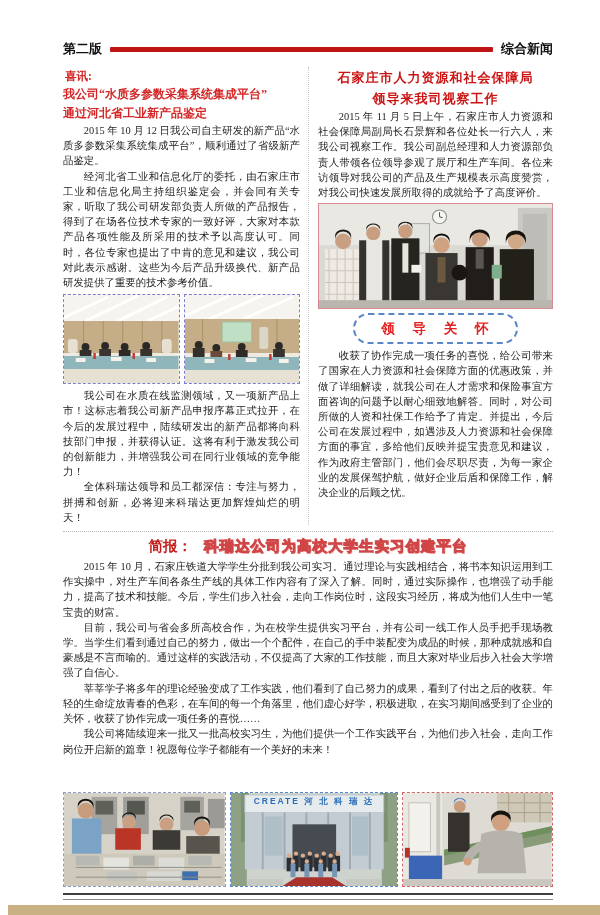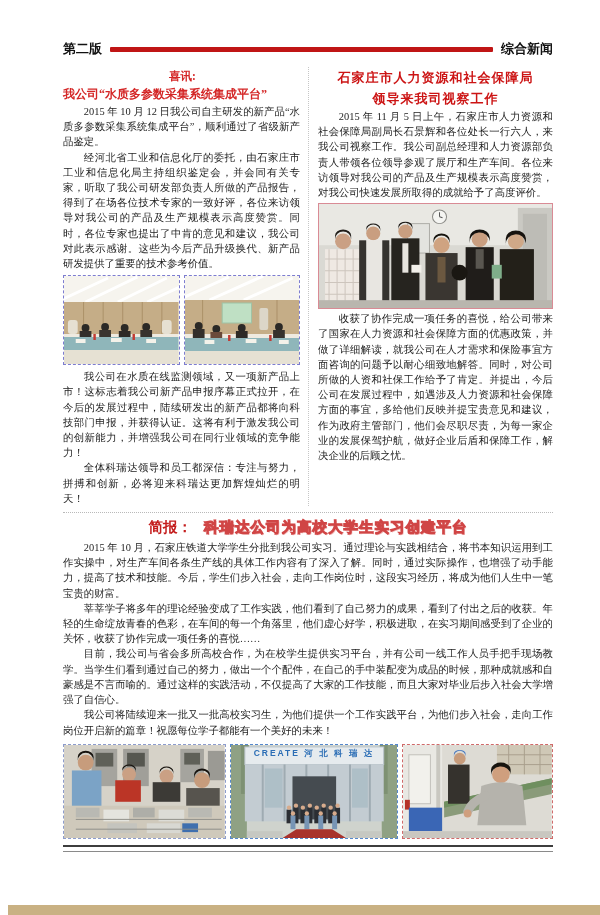--- a/index.html
+++ b/index.html
@@ -10,41 +10,41 @@
   .page{position:absolute;left:8px;top:0;width:600px;height:915px;background:#fff;}
   .content{position:absolute;left:55px;top:40px;width:490px;}
   
   .header{display:flex;align-items:center;}
   .header .hlabel{font-size:13px;font-weight:bold;color:#111;white-space:nowrap;}
   .header .hbar{flex:1;height:5px;background:#c01515;margin:0 8px;border-radius:1px;}
   
   .cols{display:flex;margin-top:9px;}
   .col-left{width:246px;padding-right:8px;border-right:1px dotted #c6c6c6;box-sizing:border-box;}
   .col-right{width:244px;padding-left:9px;box-sizing:border-box;}
-  .kicker{color:#d42626;font-weight:bold;font-size:11.5px;margin:2px 0 1px 2px;text-align:center;}
+  .kicker{color:#d42626;font-weight:bold;font-size:11.5px;margin:2px 0 1px 2px;}
   .ltitle{color:#d42626;font-weight:bold;font-size:12px;text-align:left;line-height:19px;white-space:nowrap;}
   .rtitle{color:#cc1414;font-weight:bold;font-size:13px;text-align:center;line-height:21px;letter-spacing:1px;}
   p.body{margin:0;font-size:10.4px;line-height:15.2px;text-align:justify;text-indent:2em;}
   
   .photo-pair{display:flex;gap:4px;margin:4px 0 4px 0;}
   .photo-pair .ph{border:1px dashed #7d7dd0;width:116px;height:88px;overflow:hidden;}
   .photo-visit{border:1px solid #d98b95;width:100%;height:106px;margin:3px 0 2px 0;overflow:hidden;box-sizing:border-box;}
   .ph svg,.photo-visit svg,.photo-b svg{display:block;width:100%;height:100%;}
   
   .badge-wrap{text-align:center;margin:4px 0 4px 0;}
   .badge{display:inline-block;border:2px dashed #5b86c8;border-radius:16px;padding:4px 20px 4px 26px;background:#fff;}
   .badge span{color:#e42222;font-weight:bold;font-size:13.5px;letter-spacing:7px;font-family:"Liberation Sans","DejaVu Sans",sans-serif;}
   
   .dotline{border-top:1.5px dotted #b9b9b9;margin:6px 0 3px 0;height:0;}
   .btitle{text-align:center;font-size:14.5px;font-weight:bold;line-height:22px;margin-bottom:2px;
           font-family:"Liberation Sans","DejaVu Sans",sans-serif;}
   .bkicker{color:#c41d1d;margin-right:12px;}
   .hollow{color:#fbdada;-webkit-text-stroke:1px #d04545;text-shadow:1px 1px 0 #f3baba;letter-spacing:1px;}
   .photo-row{display:flex;gap:4px;margin-top:6px;}
-  .photo-b{overflow:hidden;height:95px;box-sizing:border-box;}
+  .photo-b{overflow:hidden;height:95px;box-sizing:border-box;margin-top:29px;}
   .photo-b.b1{width:164px;border:1px dashed #8d9ccb;}
   .photo-b.b2{width:170px;border:1px dashed #5588cc;position:relative;}
   .photo-b.b3{width:152px;border:1px dashed #d06a6a;}
   .sign-text{position:absolute;top:3px;left:0;width:100%;text-align:center;color:#2a6db5;
              font-weight:bold;font-size:8.5px;letter-spacing:2px;
              font-family:"Liberation Sans","DejaVu Sans",sans-serif;}
   .double-rule{margin-top:6px;height:4px;border-top:2px solid #3d3d3d;border-bottom:1px solid #8a8a8a;}
   .desk-strip{position:absolute;left:0;bottom:0;width:600px;height:10px;background:#c9b183;}
 </style>
 </head>
@@ -57,22 +57,23 @@
       <span class="hlabel">第二版</span>
       <div class="hbar"></div>
       <span class="hlabel">综合新闻</span>
     </div>
 
     <div class="cols">
 
       <div class="col-left">
         <div class="kicker">喜讯:</div>
         <div class="ltitle">我公司“水质多参数采集系统集成平台”</div>
+        <div class="ltitle">通过河北省工业新产品鉴定</div>
         <p class="body">2015 年 10 月 12 日我公司自主研发的新产品“水质多参数采集系统集成平台”，顺利通过了省级新产品鉴定。</p>
-        <p class="body">经河北省工业和信息化厅的委托，由石家庄市工业和信息化局主持组织鉴定会，并会同有关专家，听取了我公司研发部负责人所做的产品报告，得到了在场各位技术专家的一致好评，各位来访领导对我公司的产品及生产规模表示高度赞赏。同时，各位专家也提出了中肯的意见和建议，我公司对此表示感谢。这些为今后产品升级换代、新产品研发提供了重要的技术参考价值。</p>
+        <p class="body">经河北省工业和信息化厅的委托，由石家庄市工业和信息化局主持组织鉴定会，并会同有关专家，听取了我公司研发部负责人所做的产品报告，得到了在场各位技术专家的一致好评，大家对本款产品各项性能及所采用的技术予以高度认可。同时，各位专家也提出了中肯的意见和建议，我公司对此表示感谢。这些为今后产品升级换代、新产品研发提供了重要的技术参考价值。</p>
 
         <div class="photo-pair">
           <div class="ph">
             <svg viewBox="0 0 117 88" preserveAspectRatio="none">
               <rect width="117" height="88" fill="#efeae0"></rect>
               <rect width="117" height="26" fill="#f6f4ee"></rect>
               <path d="M-5,25 L45,2 M22,26 L75,1 M55,26 L105,2 M85,26 L125,8" stroke="#ffffff" stroke-width="3" fill="none"></path>
               <rect y="26" width="117" height="32" fill="#c5ad87"></rect>
               <line x1="20" y1="26" x2="20" y2="58" stroke="#ab9168"></line>
                 <line x1="40" y1="26" x2="40" y2="58" stroke="#ab9168"></line>
@@ -170,32 +171,37 @@
               <rect x="156" y="46" width="8" height="20" fill="#595650"></rect>
             <circle cx="196" cy="38" r="8" fill="#cfa888"></circle>
               <path d="M186,42 a10,10 0 0 1 20,-2 v-5 a10,8 0 0 0 -20,0 z" fill="#17130f"></path>
             <rect x="180" y="46" width="34" height="60" fill="#232019"></rect>
             <rect x="172" y="62" width="10" height="14" fill="#7fae8a"></rect>
             <circle cx="140" cy="70" r="8" fill="#1a1712"></circle>
             <rect y="98" width="232" height="8" fill="#b9b6ae"></rect>
           </svg>
         </div>
 
+        <div class="badge-wrap">
+          <div class="badge">
+            <span>领 导 关 怀</span>
+          </div>
+        </div>
 
         <p class="body">收获了协作完成一项任务的喜悦，给公司带来了国家在人力资源和社会保障方面的优惠政策，并做了详细解读，就我公司在人才需求和保险事宜方面咨询的问题予以耐心细致地解答。同时，对公司所做的人资和社保工作给予了肯定。并提出，今后公司在发展过程中，如遇涉及人力资源和社会保障方面的事宜，多给他们反映并提宝贵意见和建议，作为政府主管部门，他们会尽职尽责，为每一家企业的发展保驾护航，做好企业后盾和保障工作，解决企业的后顾之忧。</p>
       </div>
     </div>
 
     <div class="dotline"></div>
     <div class="btitle">
       <span class="bkicker">简报：</span><span class="hollow">科瑞达公司为高校大学生实习创建平台</span>
     </div>
     <p class="body">2015 年 10 月，石家庄铁道大学学生分批到我公司实习。通过理论与实践相结合，将书本知识运用到工作实操中，对生产车间各条生产线的具体工作内容有了深入了解。同时，通过实际操作，也增强了动手能力，提高了技术和技能。今后，学生们步入社会，走向工作岗位时，这段实习经历，将成为他们人生中一笔宝贵的财富。</p>
+    <p class="body">目前，我公司与省会多所高校合作，为在校学生提供实习平台，并有公司一线工作人员手把手现场教学。当学生们看到通过自己的努力，做出一个个配件，在自己的手中装配变为成品的时候，那种成就感和自豪感是不言而喻的。通过这样的实践活动，不仅提高了大家的工作技能，而且大家对毕业后步入社会大学增强了自信心。</p>
     <p class="body">莘莘学子将多年的理论经验变成了工作实践，他们看到了自己努力的成果，看到了付出之后的收获。年轻的生命绽放青春的色彩，在车间的每一个角落里，他们虚心好学，积极进取，在实习期间感受到了企业的关怀，收获了协作完成一项任务的喜悦……</p>
-    <p class="body">目前，我公司与省会多所高校合作，为在校学生提供实习平台，并有公司一线工作人员手把手现场教学。当学生们看到通过自己的努力，做出一个个配件，在自己的手中装配变为成品的时候，那种成就感和自豪感是不言而喻的。通过这样的实践活动，不仅提高了大家的工作技能，而且大家对毕业后步入社会大学增强了自信心。</p>
     <p class="body">我公司将陆续迎来一批又一批高校实习生，为他们提供一个工作实践平台，为他们步入社会，走向工作岗位开启新的篇章！祝愿每位学子都能有一个美好的未来！</p>
 
     <div class="photo-row">
       <div class="photo-b b1">
         <svg viewBox="0 0 163 95" preserveAspectRatio="none">
           <rect width="163" height="95" fill="#d6d2c8"></rect>
           <rect x="28" y="4" width="26" height="38" fill="#a5a49e"></rect>
             <rect x="32" y="8" width="18" height="14" fill="#5f6058"></rect>
           <rect x="60" y="4" width="26" height="38" fill="#a09f99"></rect>
             <rect x="64" y="8" width="18" height="14" fill="#565750"></rect>

